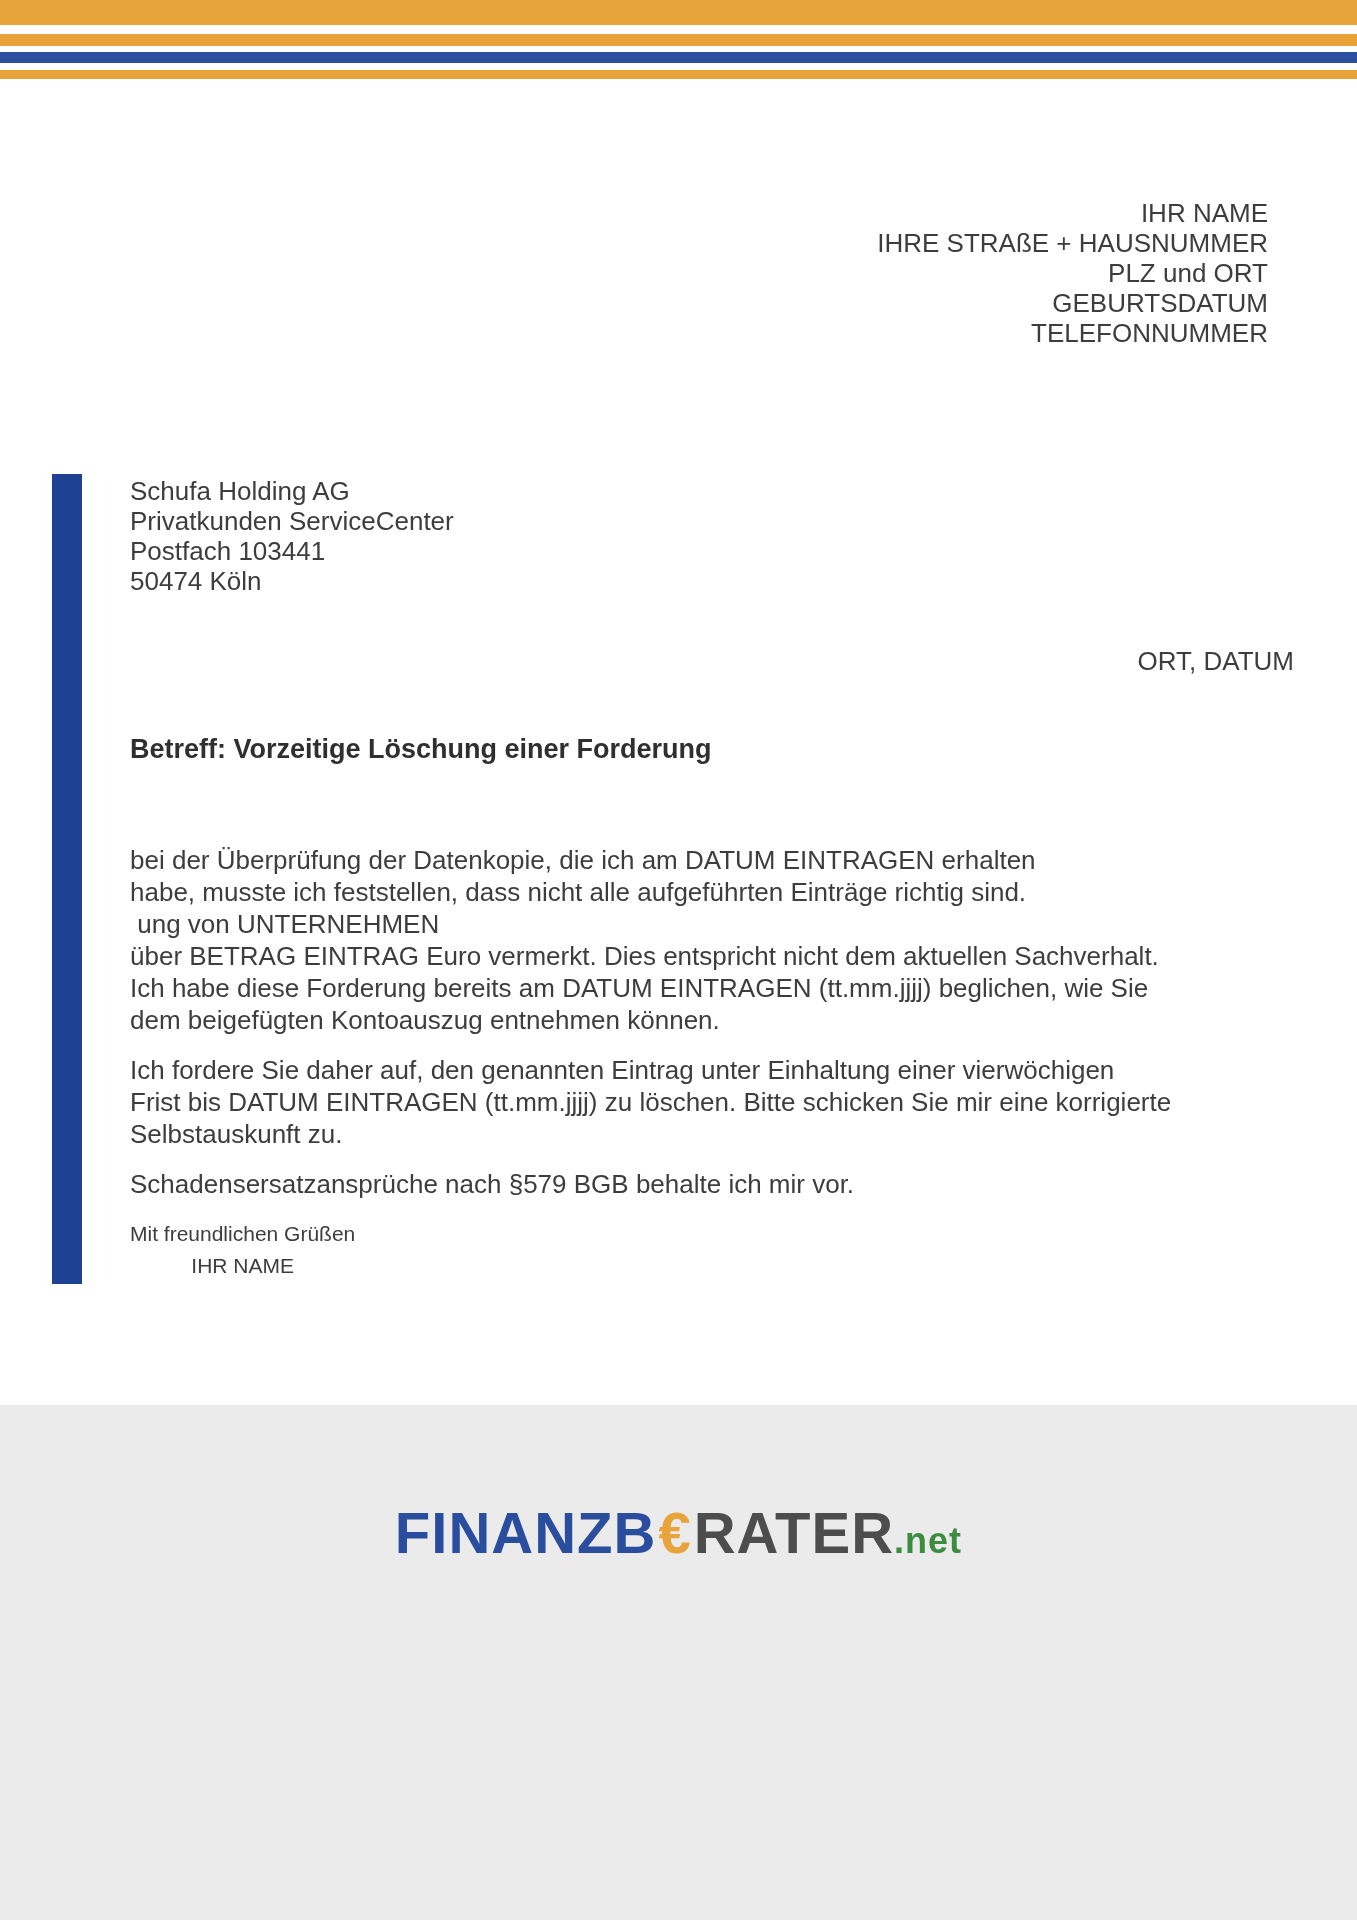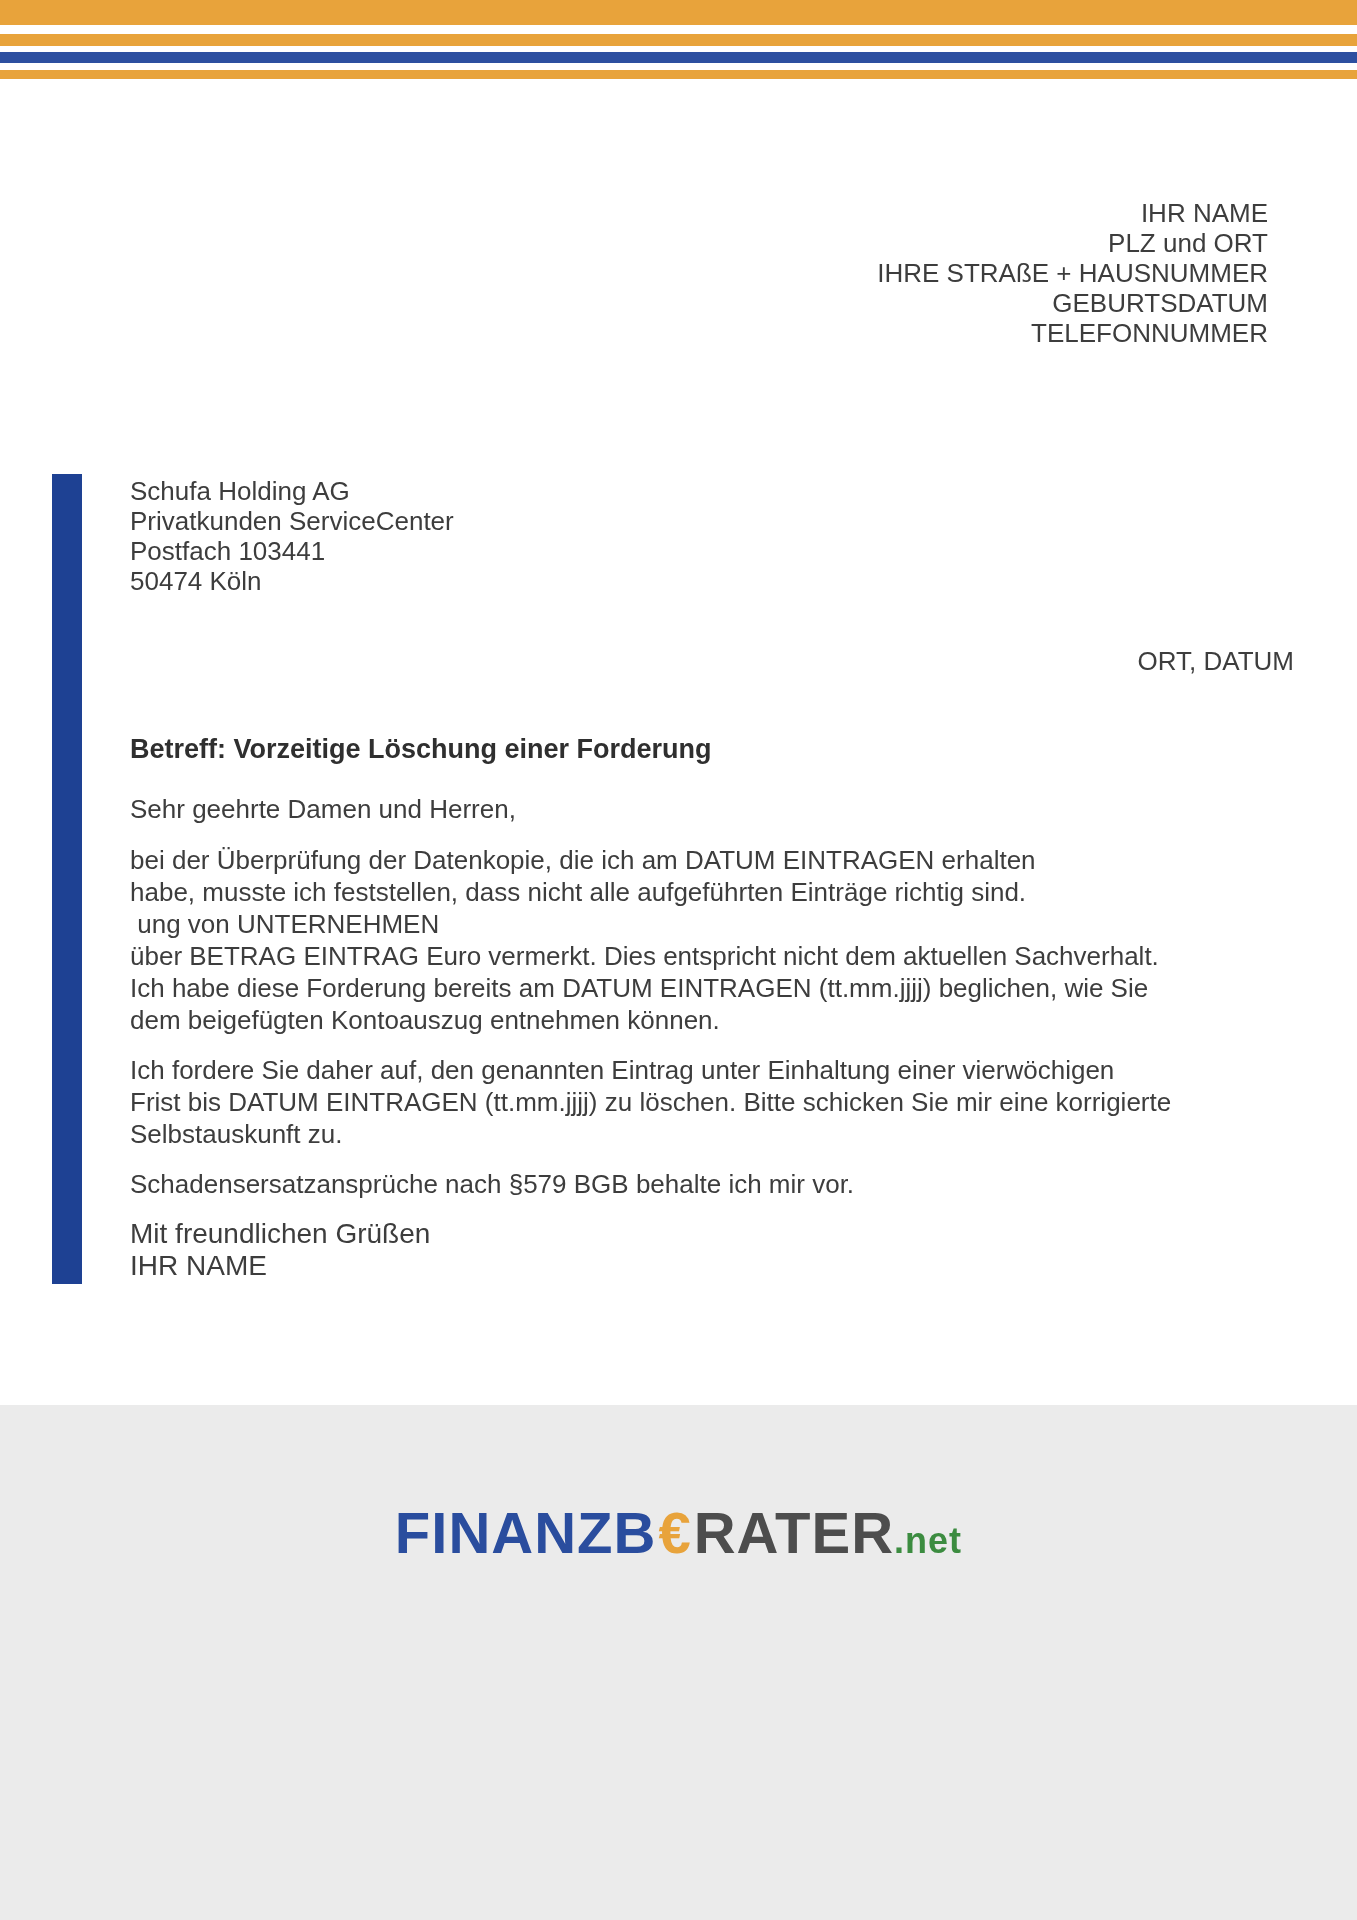--- a/index.html
+++ b/index.html
@@ -83,22 +83,23 @@
     white-space: pre;
   }
   .para-1 { top: 844px; }
   .para-2 { top: 1054px; }
   .para-3 { top: 1168px; }
 
   .closing {
     position: absolute;
     top: 1218px;
     left: 130px;
-    font-size: 28px;
+    font-size: 21px;
     line-height: 32px;
+    text-align: center;
   }
 
   
   .footer {
     position: absolute;
     top: 1405px;
     left: 0;
     width: 100%;
     height: 515px;
     background: #ebebeb;
@@ -124,40 +125,39 @@
 
 <div class="page">
 
   <div class="bar bar-gold-thick"></div>
   <div class="bar bar-gold-1"></div>
   <div class="bar bar-blue"></div>
   <div class="bar bar-gold-2"></div>
 
   <div class="sender">
     <div>IHR NAME</div>
+    <div>IHRE STRAßE + HAUSNUMMER</div>
     <div>PLZ und ORT</div>
-    <div>IHRE STRAßE + HAUSNUMMER</div>
     <div>GEBURTSDATUM</div>
     <div>TELEFONNUMMER</div>
   </div>
 
   <div class="blue-accent-bar"></div>
 
   <div class="recipient">
     <div>Schufa Holding AG</div>
     <div>Privatkunden ServiceCenter</div>
     <div>Postfach 103441</div>
     <div>50474 Köln</div>
   </div>
 
   <div class="date-line">ORT, DATUM</div>
 
   <div class="subject">Betreff: Vorzeitige Löschung einer Forderung</div>
 
-  <div class="greeting">Sehr geehrte Damen und Herren,</div>
 
   <div class="para para-1">bei der Überprüfung der Datenkopie, die ich am DATUM EINTRAGEN erhalten
 habe, musste ich feststellen, dass nicht alle aufgeführten Einträge richtig sind.
  ung von UNTERNEHMEN
 über BETRAG EINTRAG Euro vermerkt. Dies entspricht nicht dem aktuellen Sachverhalt.
 Ich habe diese Forderung bereits am DATUM EINTRAGEN (tt.mm.jjjj) beglichen, wie Sie
 dem beigefügten Kontoauszug entnehmen können.</div>
   <div class="para para-2">Ich fordere Sie daher auf, den genannten Eintrag unter Einhaltung einer vierwöchigen
 Frist bis DATUM EINTRAGEN (tt.mm.jjjj) zu löschen. Bitte schicken Sie mir eine korrigierte
 Selbstauskunft zu.</div>

